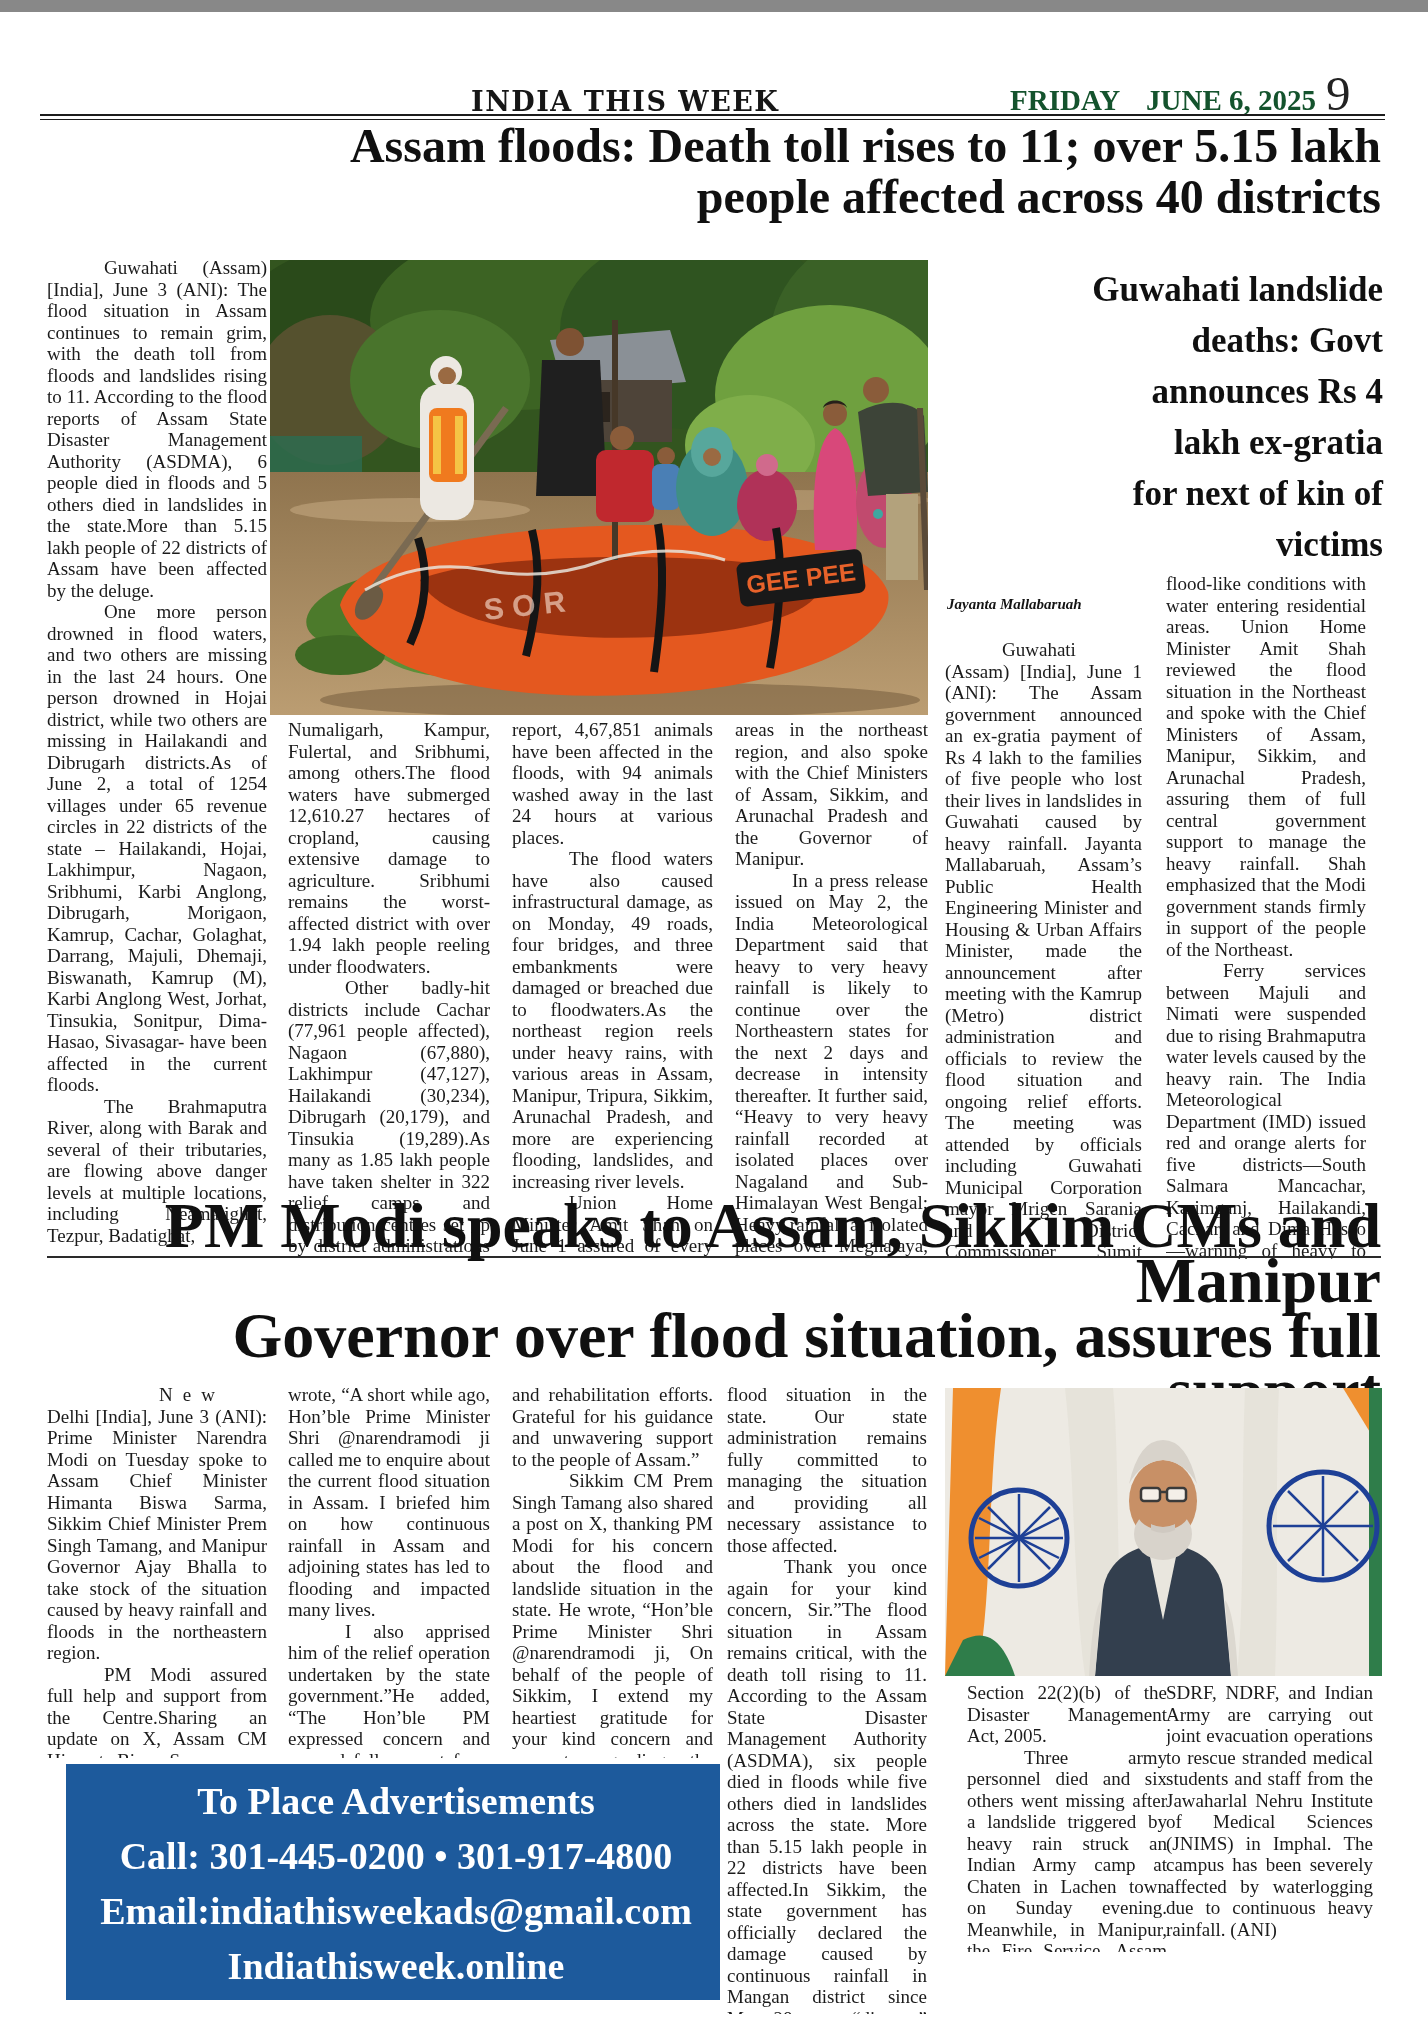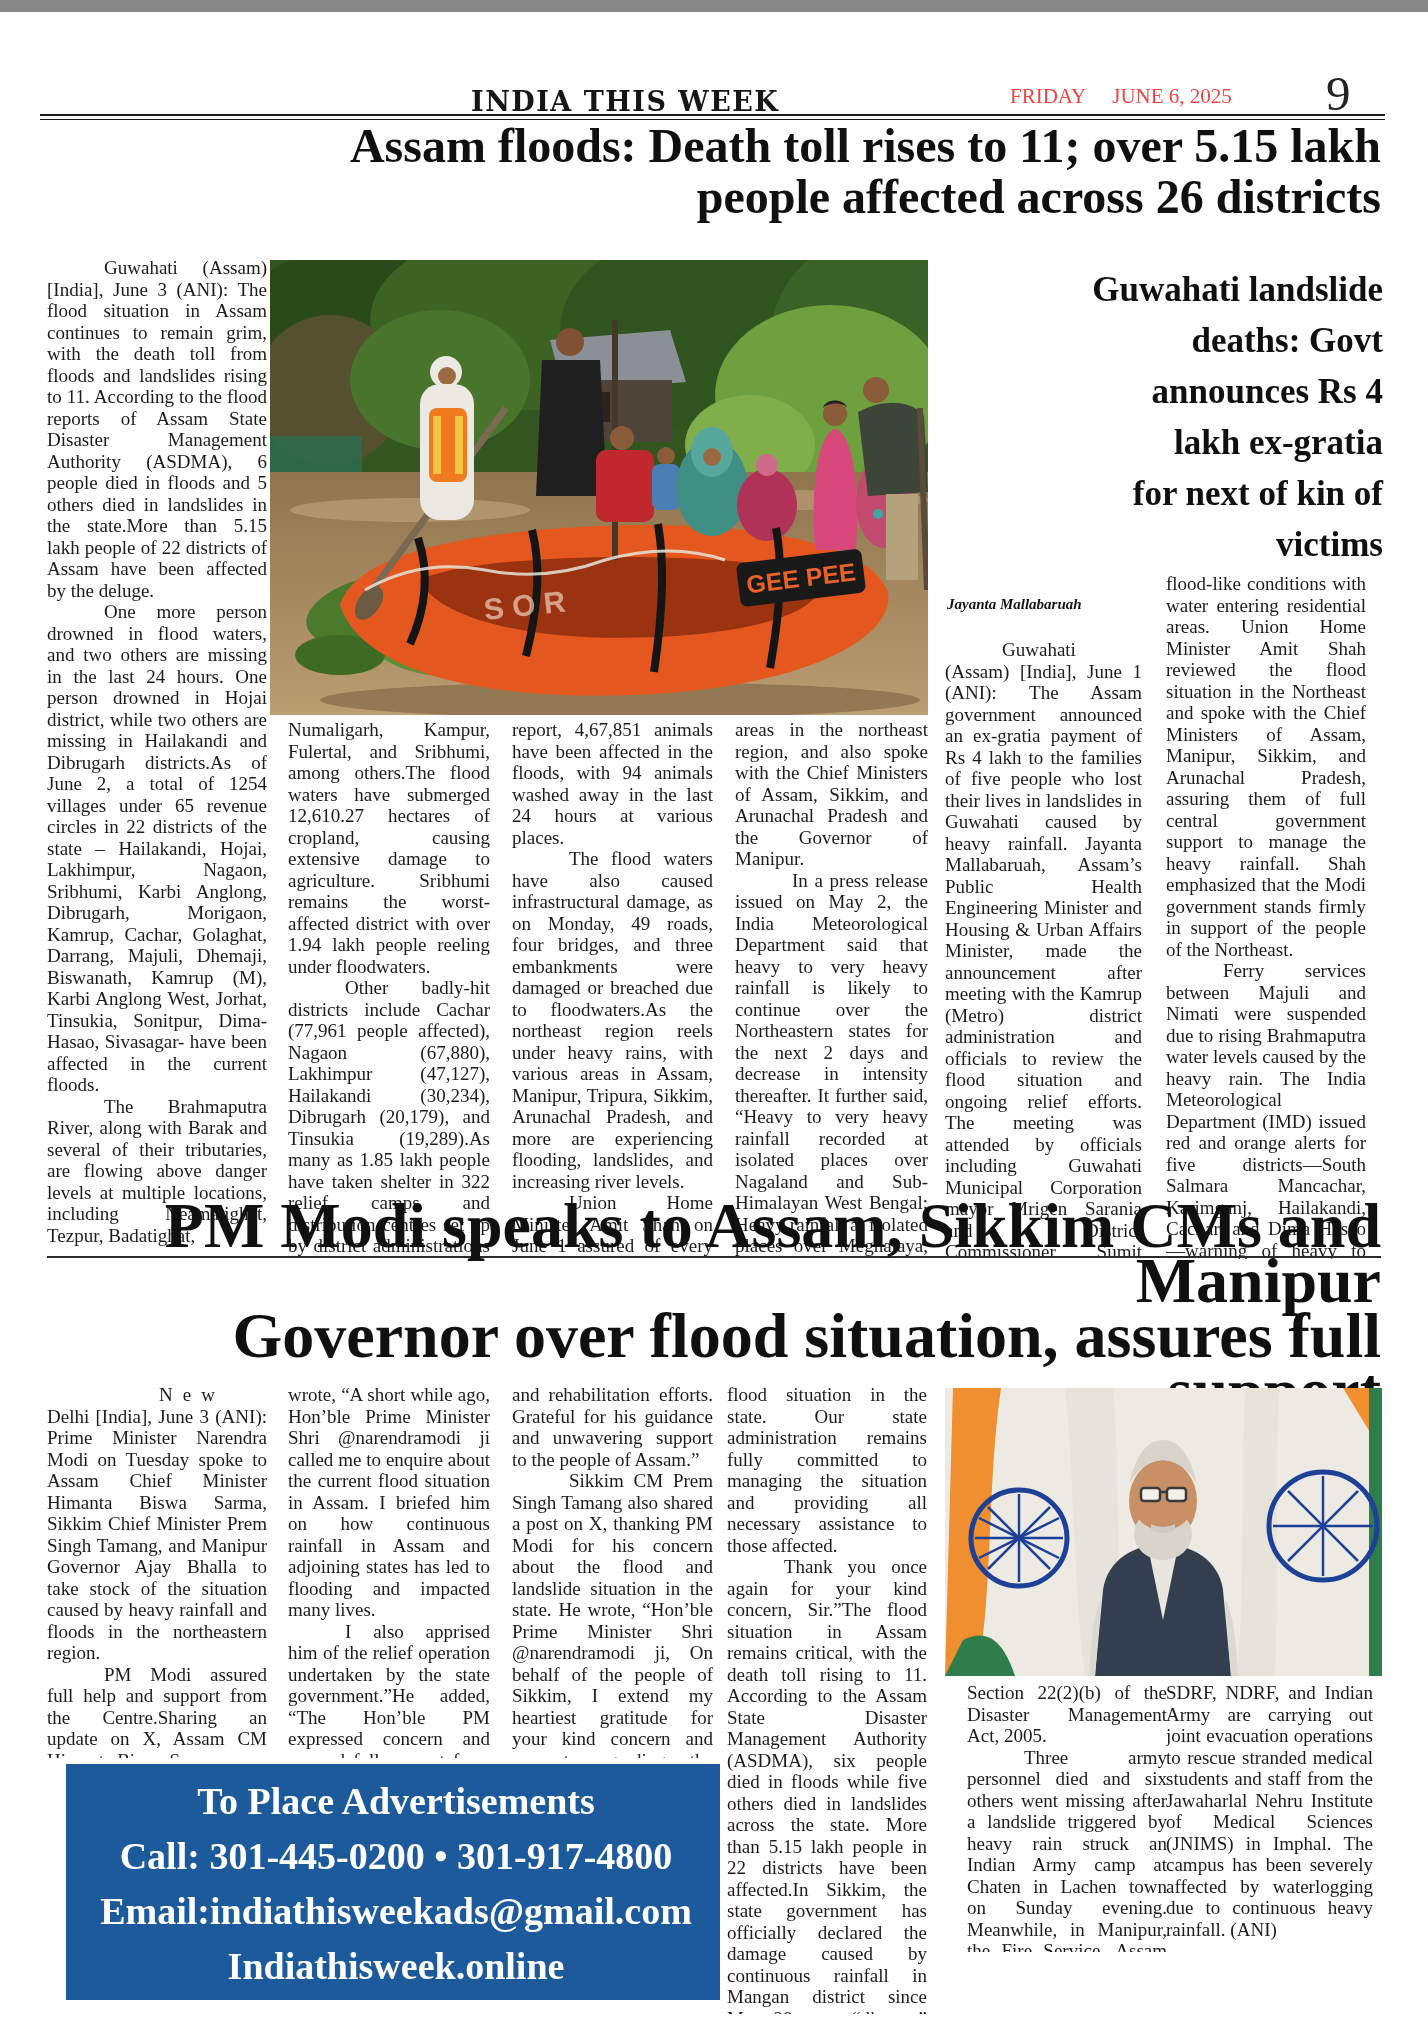--- a/index.html
+++ b/index.html
@@ -1,21 +1,21 @@
 <!DOCTYPE html>
 <html><head>
 <meta charset="utf-8">
 <style>
   html,body{margin:0;padding:0;background:#888;}
   .page{position:relative;width:1428px;height:2028px;background:#ffffff;margin:12px auto;overflow:hidden;
         font-family:"Liberation Serif",serif;color:#1b1b1b;}
   
   .masthead-title{position:absolute;left:471px;top:74px;font-family:"DejaVu Serif",serif;
         font-weight:bold;font-size:27px;letter-spacing:1.5px;color:#161616;}
-  .dateline{position:absolute;left:1010px;top:72px;font-size:21px;color:#ef4444;white-space:nowrap;}
+  .dateline{position:absolute;left:1010px;top:72px;font-size:29px;color:#14532d;white-space:nowrap;font-weight:bold;}
   .dateline .date-sep{display:inline-block;width:26px;}
   .page-number{position:absolute;left:1326px;top:53px;font-size:49px;color:#222;}
   .masthead-rule{position:absolute;left:40px;top:102px;width:1345px;height:3px;
         border-top:2px solid #1c1c1c;border-bottom:1px solid #1c1c1c;}
   
   .headline{position:absolute;text-align:right;font-weight:bold;color:#101010;}
   .h-a1{left:47px;top:108px;width:1334px;font-size:48px;line-height:51px;}
   .h-a2{left:928px;top:252px;width:455px;font-size:35px;line-height:51px;}
   .h-a3{left:47px;top:1186px;width:1334px;font-size:64px;line-height:55px;}
   .byline{position:absolute;left:947px;top:584px;font-size:15px;font-weight:bold;font-style:italic;color:#141414;}
@@ -56,21 +56,21 @@
 
   <div class="masthead-title">INDIA THIS WEEK</div>
   <div class="dateline">
     <span>FRIDAY</span><span class="date-sep"></span><span>JUNE 6, 2025</span>
   </div>
   <div class="page-number">9</div>
   <div class="masthead-rule"></div>
 
   <div class="headline h-a1">
     <span>Assam floods: Death toll rises to 11; over 5.15 lakh</span><br>
-    <span>people affected across 26 districts</span>
+    <span>people affected across 40 districts</span>
   </div>
 
   <div class="photo photo-flood" title="Rescue workers paddle an orange inflatable raft carrying flood-affected villagers across brown floodwaters past submerged trees and a tin-roofed house">
     <svg width="658" height="455" viewBox="0 0 658 455" xmlns="http://www.w3.org/2000/svg">
       <defs>
         <linearGradient id="wat" x1="0" y1="0" x2="0" y2="1">
           <stop offset="0" stop-color="#8f744e"></stop>
             <stop offset="1" stop-color="#bb9d72"></stop>
         </linearGradient>
       </defs>

